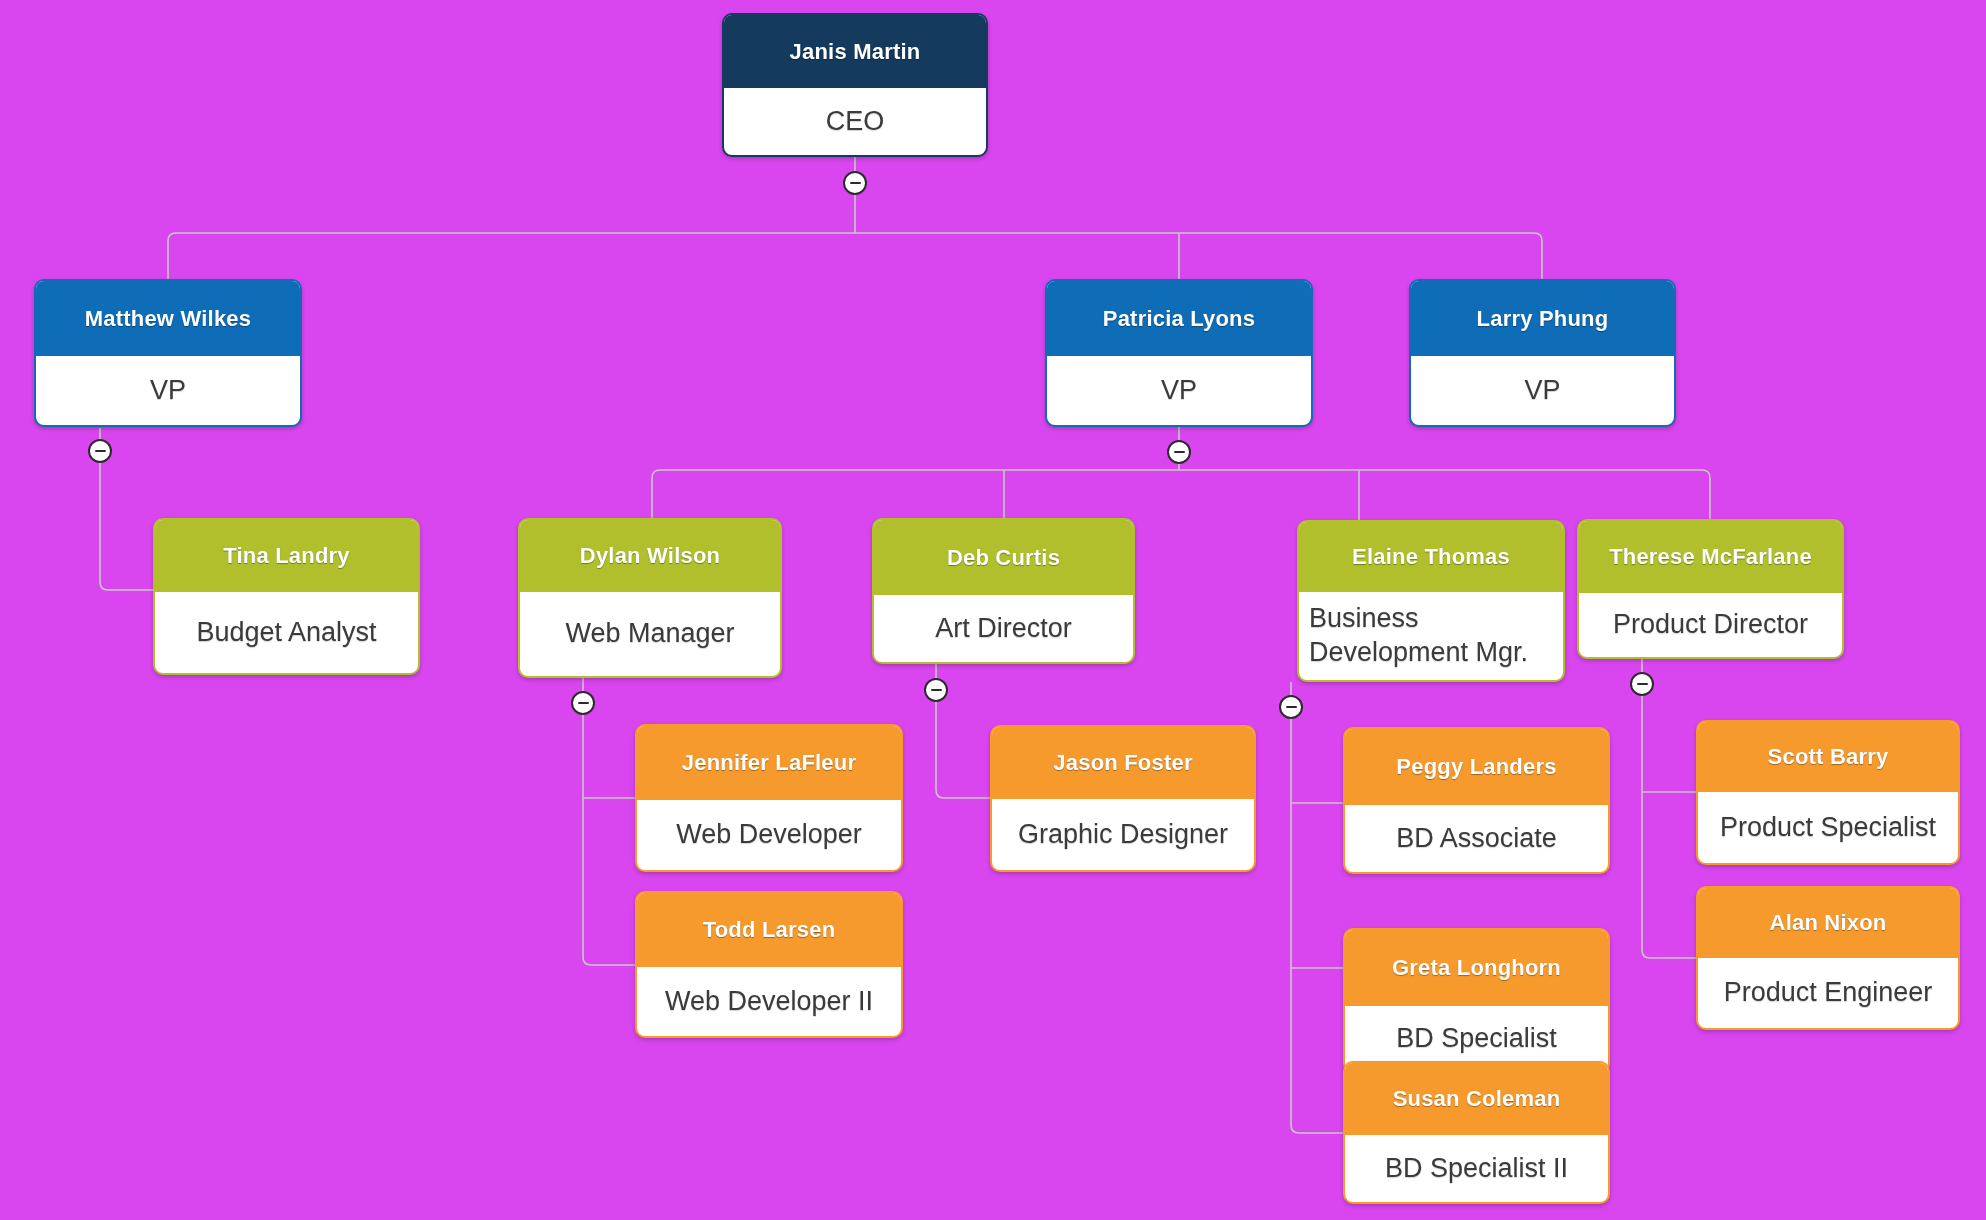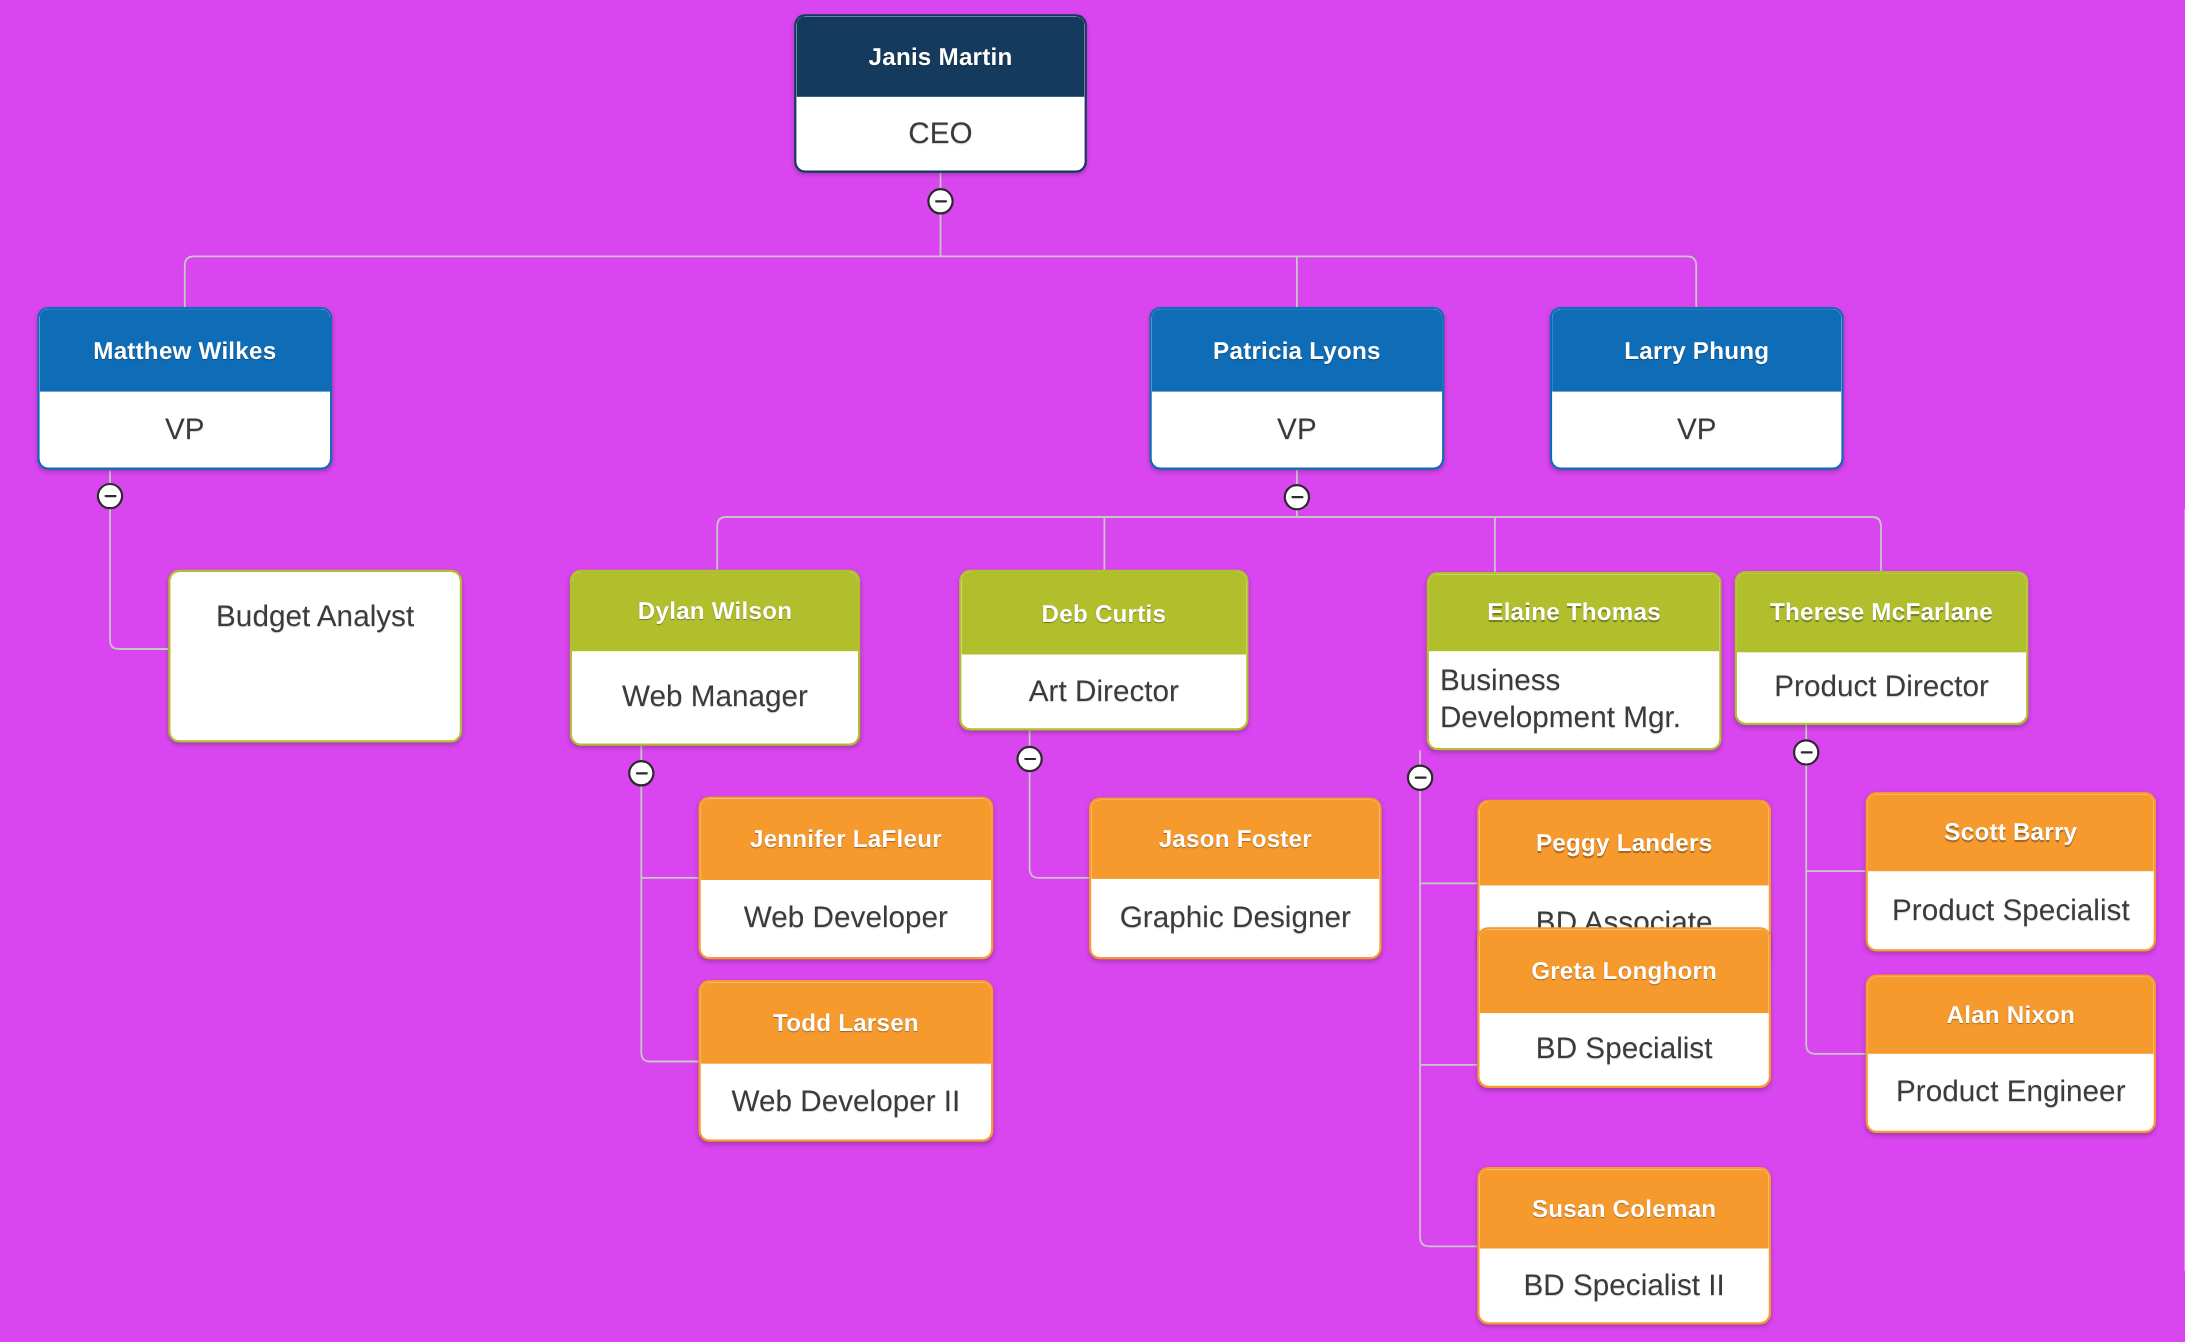--- a/index.html
+++ b/index.html
@@ -78,20 +78,21 @@
   <div class="node blue" style="left:1045px;top:279px;width:268px;height:148px">
     <div class="hd" style="height:75px">Patricia Lyons</div>
     <div class="bd" style="height:69px">VP</div>
   </div>
   <div class="node blue" style="left:1409px;top:279px;width:267px;height:148px">
     <div class="hd" style="height:75px">Larry Phung</div>
     <div class="bd" style="height:69px">VP</div>
   </div>
 
   <div class="node green" style="left:153px;top:518px;width:267px;height:157px">
+    <div class="hd" style="height:72px">Tina Landry</div>
     <div class="bd" style="height:81px">Budget Analyst</div>
   </div>
   <div class="node green" style="left:518px;top:518px;width:264px;height:160px">
     <div class="hd" style="height:72px">Dylan Wilson</div>
     <div class="bd" style="height:84px">Web Manager</div>
   </div>
   <div class="node green" style="left:872px;top:518px;width:263px;height:146px">
     <div class="hd" style="height:75px">Deb Curtis</div>
     <div class="bd" style="height:67px">Art Director</div>
   </div>
@@ -113,21 +114,21 @@
     <div class="bd" style="height:69px">Web Developer II</div>
   </div>
   <div class="node orange" style="left:990px;top:725px;width:266px;height:147px">
     <div class="hd" style="height:72px">Jason Foster</div>
     <div class="bd" style="height:71px">Graphic Designer</div>
   </div>
   <div class="node orange" style="left:1343px;top:727px;width:267px;height:147px">
     <div class="hd" style="height:76px">Peggy Landers</div>
     <div class="bd" style="height:67px">BD Associate</div>
   </div>
-  <div class="node orange" style="left:1343px;top:843px;width:267px;height:146px">
+  <div class="node orange" style="left:1343px;top:928px;width:267px;height:146px">
     <div class="hd" style="height:76px">Greta Longhorn</div>
     <div class="bd" style="height:66px">BD Specialist</div>
   </div>
   <div class="node orange" style="left:1343px;top:1061px;width:267px;height:143px">
     <div class="hd" style="height:72px">Susan Coleman</div>
     <div class="bd" style="height:67px">BD Specialist II</div>
   </div>
   <div class="node orange" style="left:1696px;top:720px;width:264px;height:145px">
     <div class="hd" style="height:70px">Scott Barry</div>
     <div class="bd" style="height:71px">Product Specialist</div>

